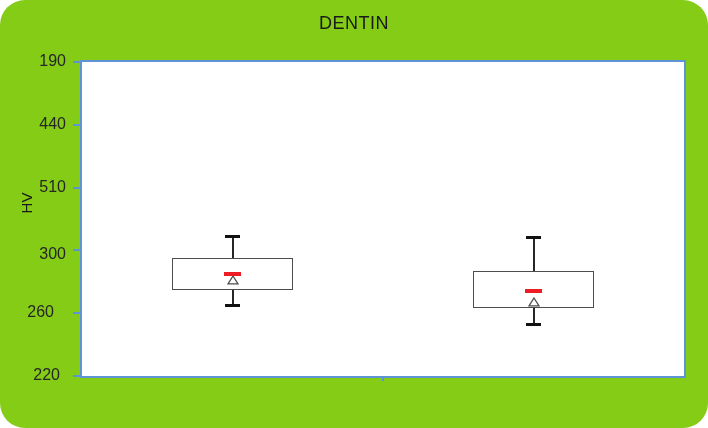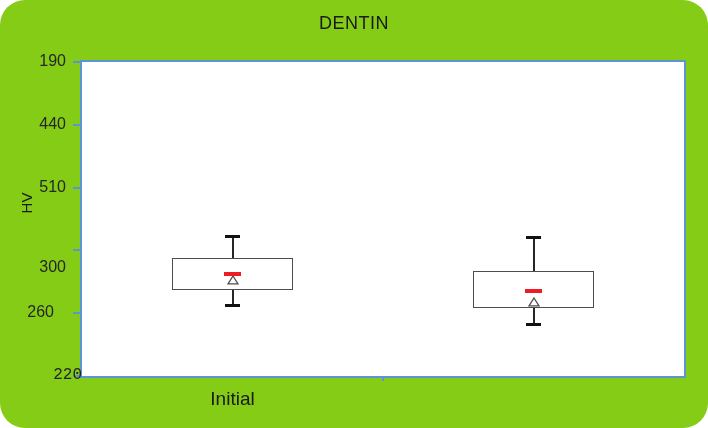--- a/index.html
+++ b/index.html
@@ -61,27 +61,26 @@
   <div class="y-axis-title">HV</div>
   <div class="plot-area" id="plot-area" style="left: 82px; top: 62px; width: 602px; height: 314px; border: 2px solid rgb(94, 148, 212); margin-left: -2px; margin-top: -2px;"></div>
 
 <div class="ytick-mark" style="left: 73px; top: 61px; width: 9px; height: 2px; background: rgb(94, 148, 212);"></div>
     <div class="ytick-label" style="left: 18px; top: 52px; width: 48px;">190</div>
     <div class="ytick-mark" style="left: 73px; top: 123.8px; width: 9px; height: 2px; background: rgb(94, 148, 212);"></div>
     <div class="ytick-label" style="left: 18px; top: 114.8px; width: 48px;">440</div>
     <div class="ytick-mark" style="left: 73px; top: 186.6px; width: 9px; height: 2px; background: rgb(94, 148, 212);"></div>
     <div class="ytick-label" style="left: 18px; top: 177.6px; width: 48px;">510</div>
     <div class="ytick-mark" style="left: 73px; top: 249.4px; width: 9px; height: 2px; background: rgb(94, 148, 212);"></div>
-    <div class="ytick-label" style="left: 18px; top: 258px; width: 48px;">300</div>
+    <div class="ytick-label" style="left: 18px; top: 245px; width: 48px;">300</div>
     <div class="ytick-mark" style="left: 73px; top: 312.2px; width: 9px; height: 2px; background: rgb(94, 148, 212);"></div>
     <div class="ytick-label" style="left: 6px; top: 303.2px; width: 48px;">260</div>
     <div class="ytick-mark" style="left: 73px; top: 375px; width: 9px; height: 2px; background: rgb(94, 148, 212);"></div>
-    <div class="ytick-label" style="left: 34px; top: 366px; width: 48px; font-family: Liberation Mono, monospace;">220</div>
+    <div class="ytick-label" style="left: 12px; top: 366px; width: 48px;">220</div>
     <div class="xtick-mark" style="left: 382px; top: 376px; width: 2px; height: 5px; background: rgb(94, 148, 212);"></div>
-    <div class="xcat-label" style="left: 112.5px; top: 388px; width: 240px;">Initial</div>
     <div class="whisker-line" style="left: 231.5px; top: 236.27px; width: 2px; height: 21.98px; background: rgb(38, 38, 38);"></div>
     <div class="whisker-line" style="left: 231.5px; top: 289.65px; width: 2px; height: 15.7px; background: rgb(38, 38, 38);"></div>
     <div class="whisker-cap" style="left: 225px; top: 234.77px; width: 15px; height: 3px; background: rgb(17, 17, 17);"></div>
     <div class="whisker-cap" style="left: 225px; top: 303.85px; width: 15px; height: 3px; background: rgb(17, 17, 17);"></div>
     <div class="box-rect" style="left: 172px; top: 258.25px; width: 121px; height: 31.4px; border: 1.4px solid rgb(77, 77, 77); background: rgb(255, 255, 255);"></div>
     <div class="mean-marker" style="left: 226.5px; top: 270.52px; width: 12px; height: 10px; z-index: 2;"><svg width="12" height="10" viewBox="0 0 12 10">
         <polygon points="6,1 11,8.8 1,8.8" fill="#ffffff" stroke="#4d4d4d" stroke-width="1.3"></polygon>
       </svg></div>
     <div class="median-bar" style="left: 224px; top: 271.95px; width: 17px; height: 4px; background: rgb(238, 28, 37); z-index: 3;"></div>
     <div class="whisker-line" style="left: 532.5px; top: 237.84px; width: 2px; height: 32.97px; background: rgb(38, 38, 38);"></div>

